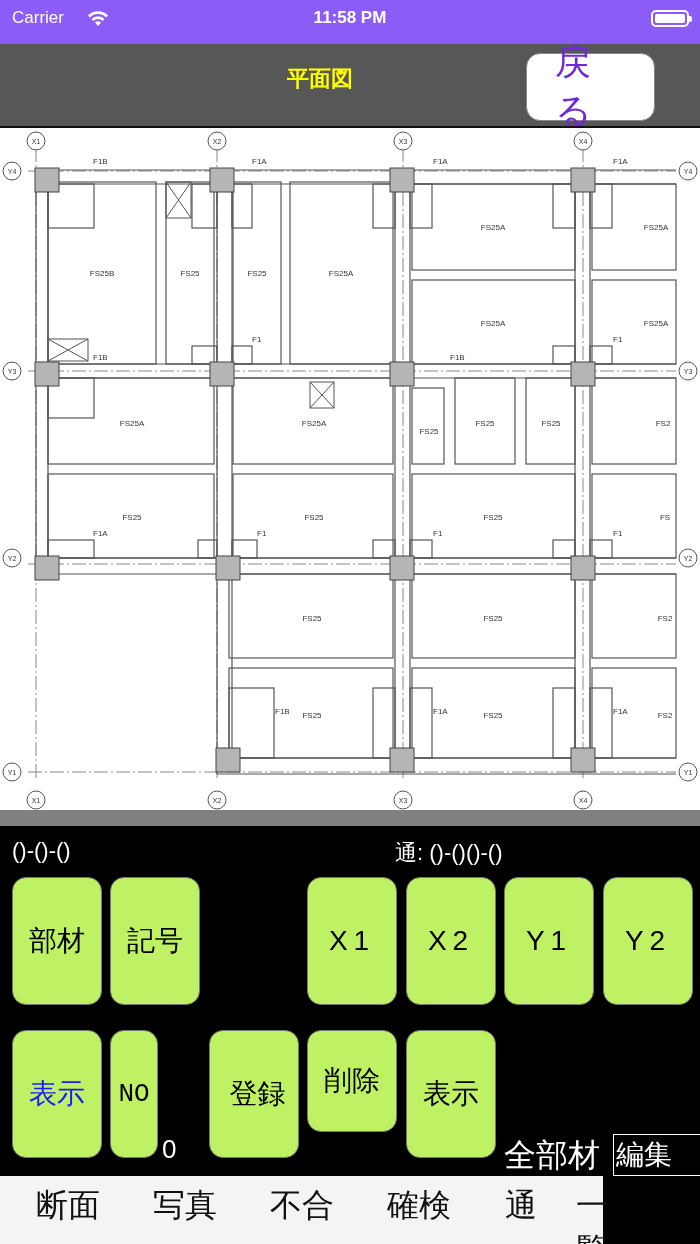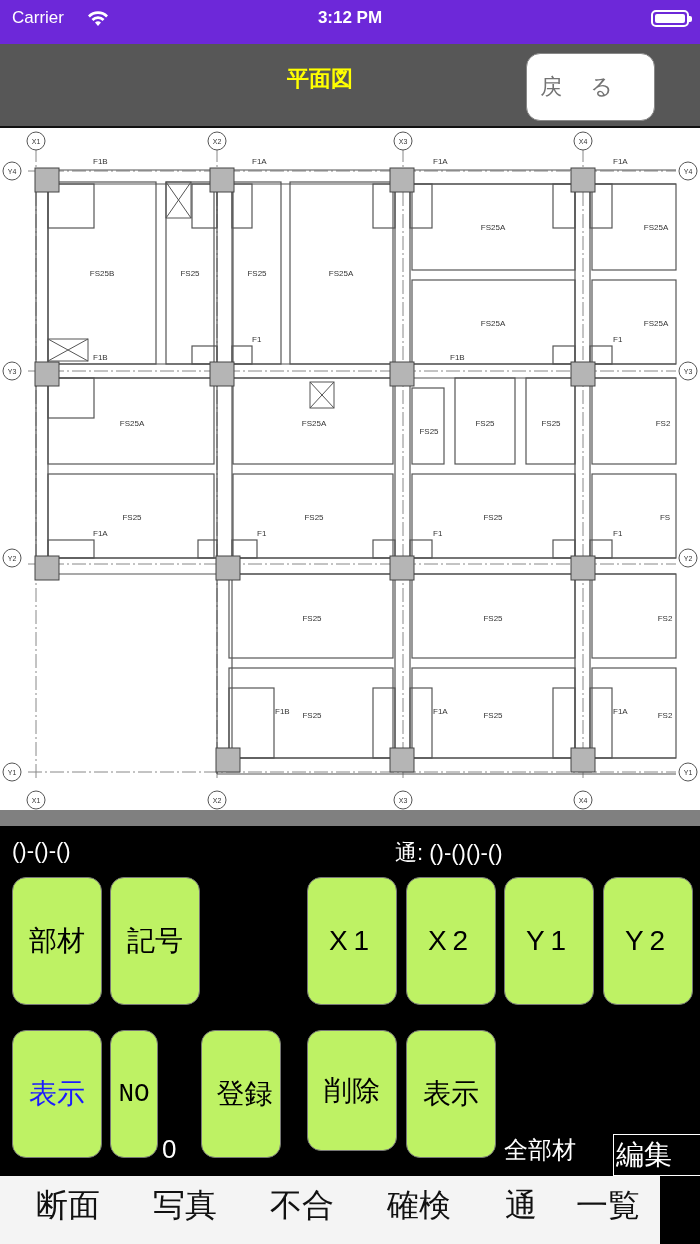--- a/index.html
+++ b/index.html
@@ -1,59 +1,59 @@
 <!DOCTYPE html>
 <html><head>
 <meta charset="utf-8">
 <style>
   * { box-sizing: border-box; margin: 0; padding: 0; }
   body { width: 700px; height: 1244px; background: #000; font-family: "DejaVu Sans", sans-serif; overflow: hidden; position: relative; }
-  .status-bar { position: absolute; left: 0; top: 0; width: 700px; height: 44px; background: #6d28d9; color: #fff; }
+  .status-bar { position: absolute; left: 0; top: 0; width: 700px; height: 44px; background: #8b5cf6; color: #fff; }
   .status-bar .carrier { position: absolute; left: 12px; top: 8px; font-family: "Liberation Sans", sans-serif; font-size: 17px; }
   .status-bar .wifi { position: absolute; left: 86px; top: 8px; width: 24px; height: 20px; }
   .status-bar .time { position: absolute; left: 0; width: 700px; top: 8px; text-align: center; font-family: "Liberation Sans", sans-serif; font-size: 17px; font-weight: bold; }
   .status-bar .battery { position: absolute; left: 651px; top: 10px; width: 38px; height: 17px; border: 2px solid #fff; border-radius: 5px; }
   .status-bar .battery::before { content: ""; position: absolute; left: 2px; top: 2px; right: 2px; bottom: 2px; background: #fff; border-radius: 2px; }
   .status-bar .battery::after { content: ""; position: absolute; right: -5px; top: 4px; width: 3px; height: 6px; background: #fff; border-radius: 0 2px 2px 0; }
 
   .nav-bar { position: absolute; left: 0; top: 44px; width: 700px; height: 82px; background: #575757; }
   .nav-title { position: absolute; left: 0; width: 640px; top: 20px; text-align: center; color: #ffff00; font-size: 22px; font-weight: bold; }
-  .back-button { position: absolute; left: 526px; top: 9px; width: 129px; height: 68px; background: #fff; border-radius: 14px; border: 1px solid #888; color: #737373; font-size: 22px; display: flex; align-items: center; justify-content: center; letter-spacing: 28px; }
+  .back-button { position: absolute; left: 526px; top: 9px; width: 129px; height: 68px; background: #fff; border-radius: 14px; border: 1px solid #888; color: #6d28d9; font-size: 36px; display: flex; align-items: center; justify-content: center; letter-spacing: 28px; padding-left: 28px; }
 
   .plan-area { position: absolute; left: 0; top: 126px; width: 700px; height: 700px; background: #fff; border-top: 2px solid #111; }
   .plan-area svg { position: absolute; left: 0; top: 0; }
   .plan-bottom-band { position: absolute; left: 0; top: 810px; width: 700px; height: 16px; background: #808080; }
 
   .panel { position: absolute; left: 0; top: 826px; width: 700px; height: 350px; background: #000; }
   .info-left { position: absolute; left: 12px; top: 12px; color: #fff; font-size: 22px; font-family: "Liberation Sans", sans-serif; }
   .info-right { position: absolute; left: 395px; top: 12px; color: #fff; font-size: 22px; font-family: "Liberation Sans", sans-serif; }
 
   .btn { position: absolute; background: #bef264; border: 1.5px solid #777; border-radius: 14px; color: #000; font-size: 28px; display: flex; align-items: center; justify-content: center; }
   .btn.blue { color: #1a1aff; }
   .btn.small-text { font-size: 26px; font-family: Liberation Mono, monospace; }
   .btn.latin { font-family: "Liberation Sans", sans-serif; letter-spacing: 6px; }
 
   .no-count { position: absolute; left: 162px; top: 308px; color: #fff; font-size: 26px; font-family: "Liberation Sans", sans-serif; }
-  .all-members { position: absolute; left: 504px; top: 308px; color: #fff; font-size: 24px; }
+  .all-members { position: absolute; left: 504px; top: 308px; color: #fff; font-size: 32px; }
   .edit-box { position: absolute; left: 613px; top: 308px; width: 87px; height: 42px; border: 1.5px solid #fff; border-right: none; color: #fff; font-size: 28px; padding-left: 2px; line-height: 40px; }
 
-  .tab-bar { position: absolute; left: 0; top: 1176px; width: 660px; height: 68px; background: #f4f4f4; display: flex; align-items: center; }
+  .tab-bar { position: absolute; left: 0; top: 1176px; width: 603px; height: 68px; background: #f4f4f4; display: flex; align-items: center; }
   .tab { font-size: 32px; color: #111; position: absolute; top: 8px; }
 </style>
 </head>
 <body>
 
 <div class="status-bar">
   <span class="carrier">Carrier</span>
   <svg class="wifi" viewBox="0 0 24 20">
     <path d="M12 18 L9 14.5 A4.5 4.5 0 0 1 15 14.5 Z" fill="#fff"></path>
     <path d="M5.5 11 A9 9 0 0 1 18.5 11 L16.6 13 A6.4 6.4 0 0 0 7.4 13 Z" fill="#fff"></path>
     <path d="M2 7.5 A14 14 0 0 1 22 7.5 L20.1 9.5 A11.3 11.3 0 0 0 3.9 9.5 Z" fill="#fff"></path>
   </svg>
-  <span class="time">3:12 PM</span>
+  <span class="time">11:58 PM</span>
   <div class="battery"></div>
 </div>
 
 <div class="nav-bar">
   <div class="nav-title">平面図</div>
   <div class="back-button">戻る</div>
 </div>
 
 <div class="plan-area">
   <svg width="700" height="684" viewBox="0 0 700 684" style="font-family:'Liberation Sans',sans-serif;">
@@ -268,22 +268,22 @@
   <div class="btn" style="left:12px;top:51px;width:90px;height:128px;">部材</div>
   <div class="btn" style="left:110px;top:51px;width:90px;height:128px;">記号</div>
   <div class="btn latin" style="left:307px;top:51px;width:90px;height:128px;">X1</div>
   <div class="btn latin" style="left:406px;top:51px;width:90px;height:128px;">X2</div>
   <div class="btn latin" style="left:504px;top:51px;width:90px;height:128px;">Y1</div>
   <div class="btn latin" style="left:603px;top:51px;width:90px;height:128px;">Y2</div>
 
   <div class="btn blue" style="left:12px;top:204px;width:90px;height:128px;">表示</div>
   <div class="btn small-text" style="left:110px;top:204px;width:48px;height:128px;">NO</div>
   <div class="no-count">0</div>
-  <div class="btn" style="left:201px;top:204px;width:80px;height:128px;padding-left:7px;">登録</div>
-  <div class="btn" style="left:307px;top:204px;width:90px;height:121px;">削除</div>
+  <div class="btn" style="left:209px;top:204px;width:90px;height:128px;padding-left:7px;">登録</div>
+  <div class="btn" style="left:307px;top:204px;width:90px;height:102px;">削除</div>
   <div class="btn" style="left:406px;top:204px;width:90px;height:128px;">表示</div>
 
   <div class="all-members">全部材</div>
   <div class="edit-box">編集</div>
 </div>
 
 <div class="tab-bar">
   <div class="tab" style="left:36px;">断面</div>
   <div class="tab" style="left:153px;">写真</div>
   <div class="tab" style="left:270px;">不合</div>

